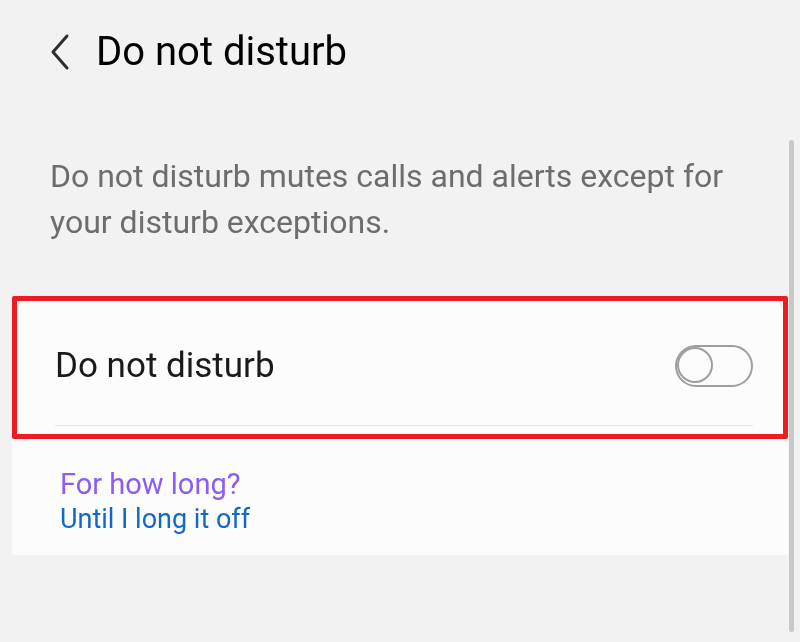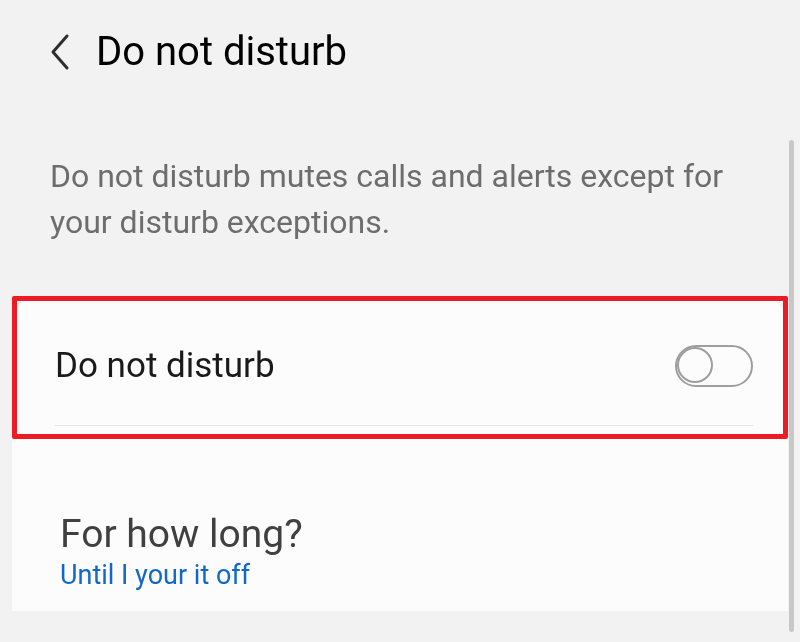--- a/index.html
+++ b/index.html
@@ -82,24 +82,23 @@
       top: 0px;
     }
     .divider {
       height: 1px;
       background: #e5e5e5;
     }
     .duration-section {
       padding: 28px 48px 20px 48px;
     }
     .duration-label {
-      font-size: 39px;
-      color: #404040;
+      font-size: 29px;
+      color: #8b5cf6;
       margin-bottom: 2px;
-      margin-top: 44px;
     }
     .duration-value {
       font-size: 27px;
       color: #1168c9;
     }
     .scrollbar {
       position: absolute;
       right: 6px;
       top: 140px;
       width: 5px;
@@ -128,17 +127,17 @@
       <div class="toggle-label">Do not disturb</div>
       <div class="toggle-switch">
         <div class="toggle-knob"></div>
       </div>
     </div>
     <div class="divider"></div>
   </div>
 
   <div class="duration-section">
     <div class="duration-label">For how long?</div>
-    <div class="duration-value">Until I your it off</div>
+    <div class="duration-value">Until I long it off</div>
   </div>
 </div>
 
 <div class="scrollbar"></div>
 
 </body></html>

